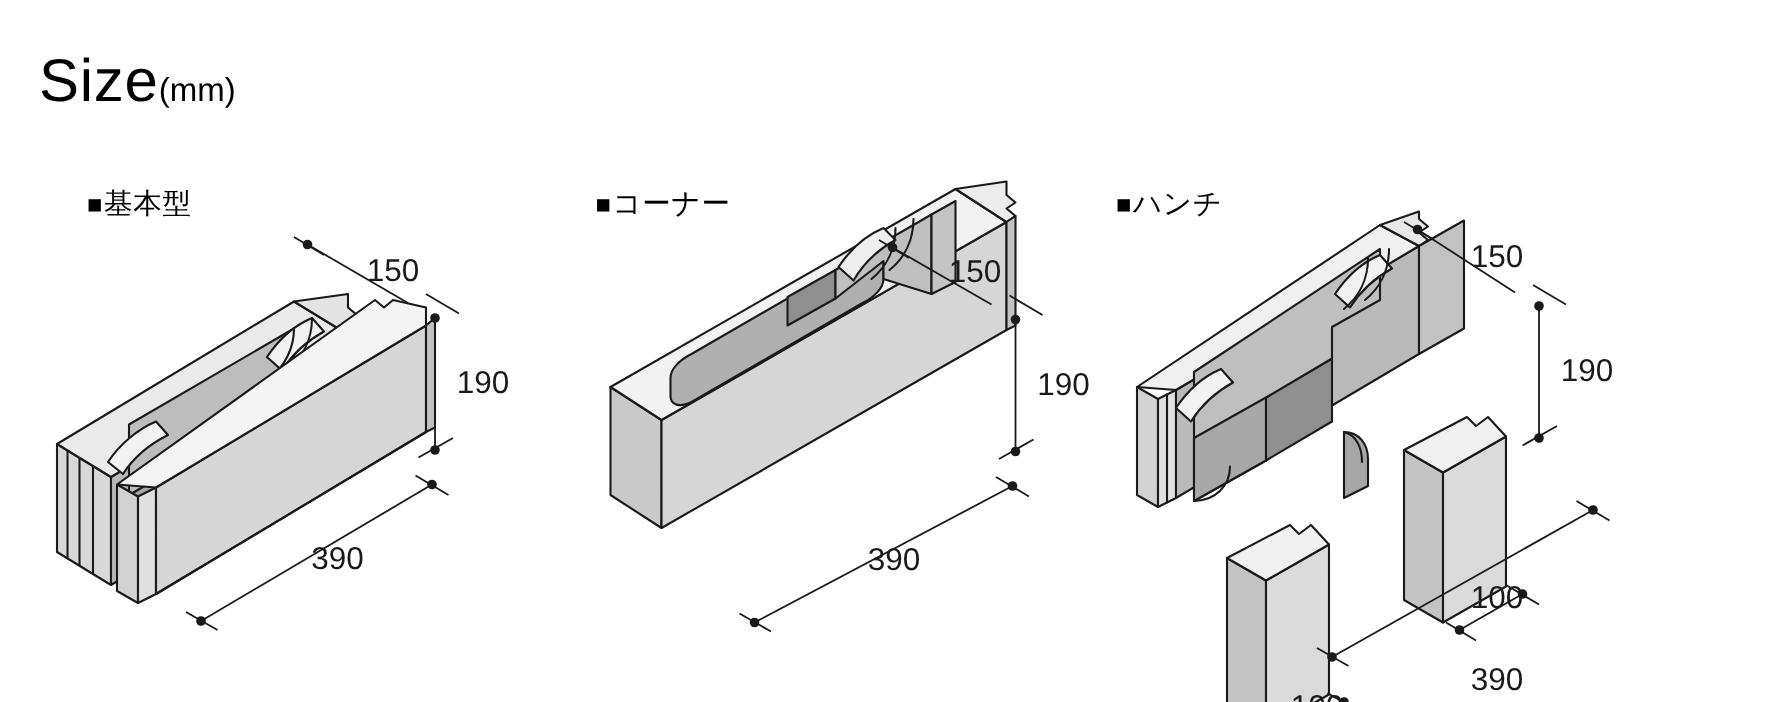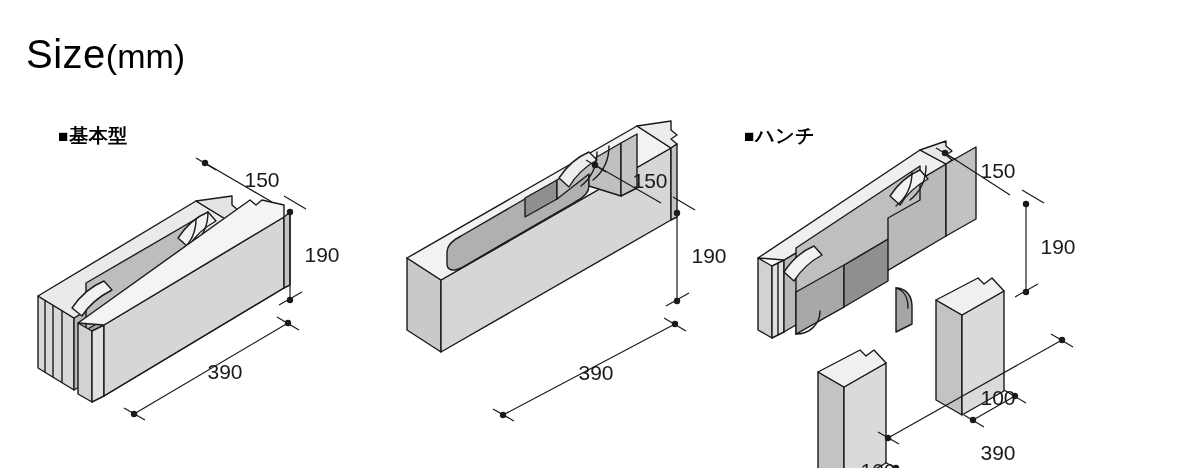--- a/index.html
+++ b/index.html
@@ -19,32 +19,32 @@
     position: absolute;
     left: 26px;
     top: 34px;
     font-size: 40px;
     font-weight: 400;
     letter-spacing: 0.5px;
     line-height: 1;
     white-space: nowrap;
   }
   #page-title .unit {
-    font-size: 34px;
+    font-size: 22px;
     letter-spacing: 0;
   }
   .block-section {
     position: absolute;
     top: 0;
     height: 468px;
   }
   .section-label {
     position: absolute;
     font-size: 19px;
-    font-weight: 700;
+    font-weight: 400;
     white-space: nowrap;
     letter-spacing: 0.5px;
     text-align: center;
   }
   .section-label .bullet {
     font-size: 17px;
     letter-spacing: 1px;
   }
   .dwg {
     position: absolute;
@@ -137,20 +137,23 @@
       <circle cx="134" cy="414" r="3.2"></circle>
     </g>
 
     <text class="dim-text" x="262" y="187" text-anchor="middle">150</text>
     <text class="dim-text" x="322" y="262" text-anchor="middle">190</text>
     <text class="dim-text" x="225" y="379" text-anchor="middle">390</text>
   </svg>
 </div>
 
 <div class="block-section" style="left:385px;width:370px;">
+  <div class="section-label" style="left:12px;top:123px;">
+    <span class="bullet">■</span><span>コーナー</span>
+  </div>
 
   <svg class="dwg" width="370" height="468" viewBox="0 0 370 468">
     <g stroke="#1a1a1a" stroke-width="1.4" stroke-linejoin="round" stroke-linecap="round">
 
       <polygon points="22,258 22,330 56,352 56,280" fill="#c9c9c9"></polygon>
 
       <polygon points="56,280 56,352 286,220 286,148" fill="#d6d6d6"></polygon>
 
       <polygon points="22,258 56,280 286,148 252,126" fill="#f2f2f2"></polygon>
 

